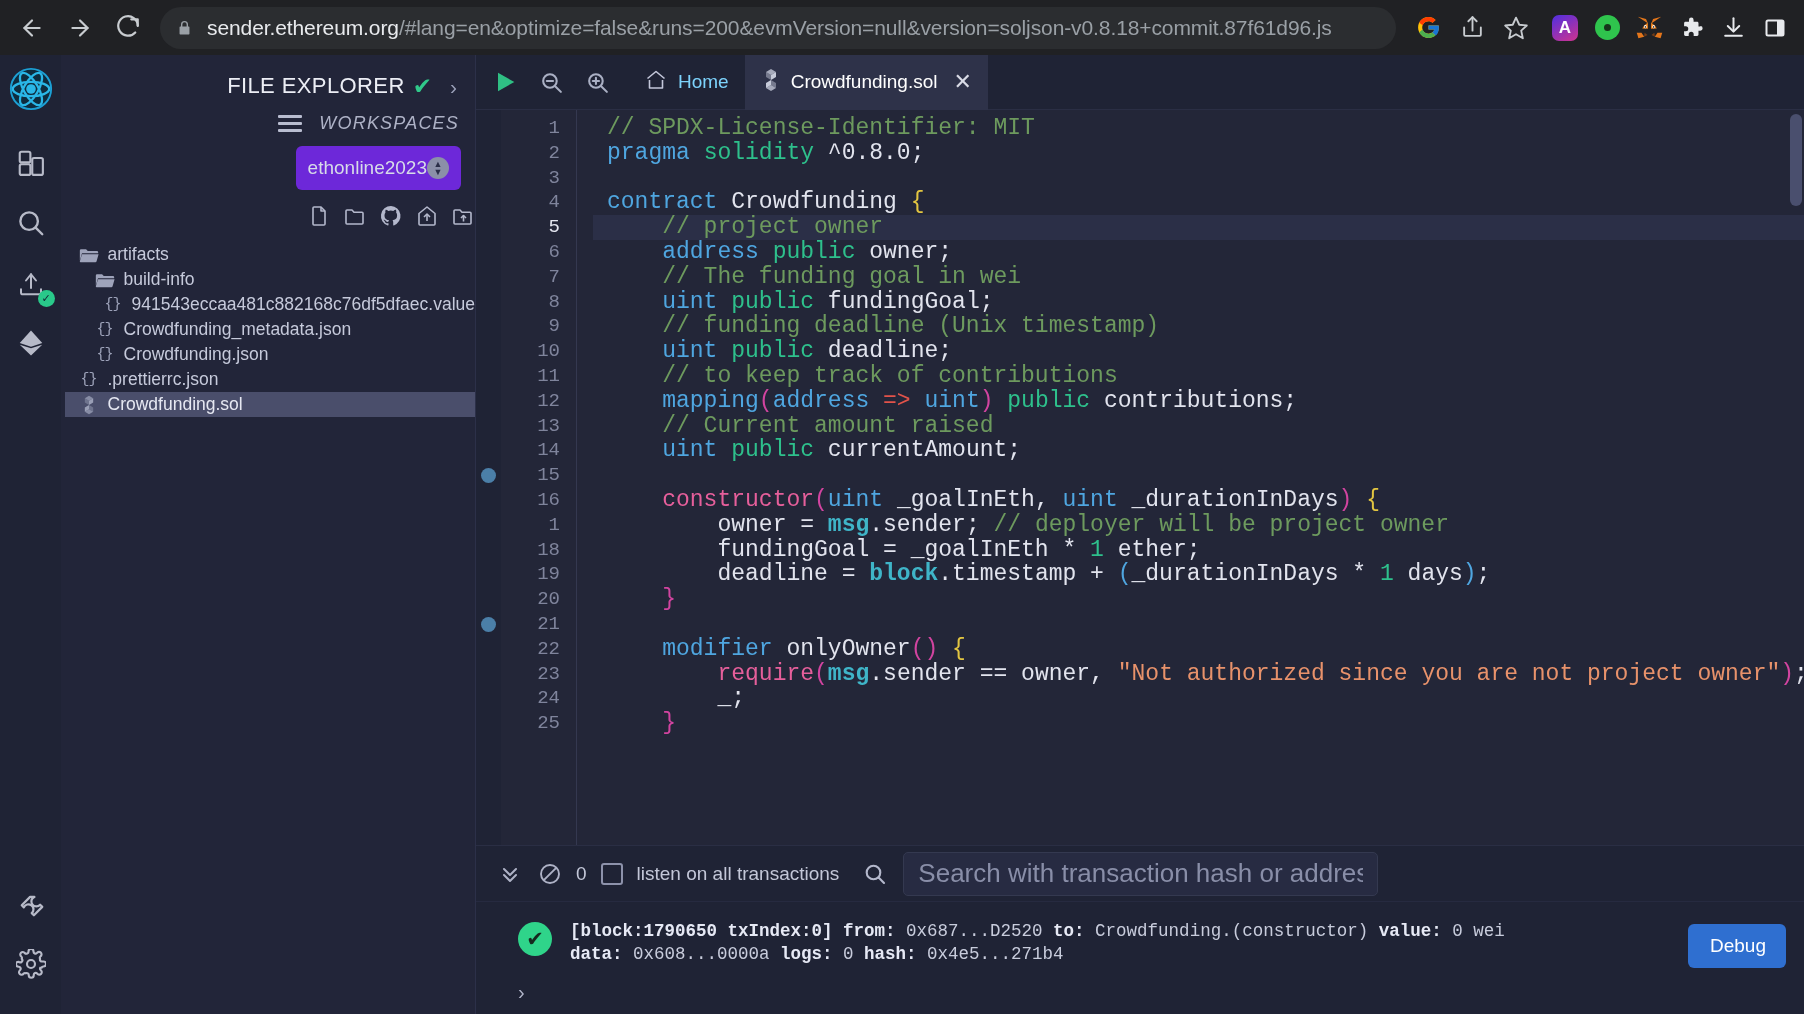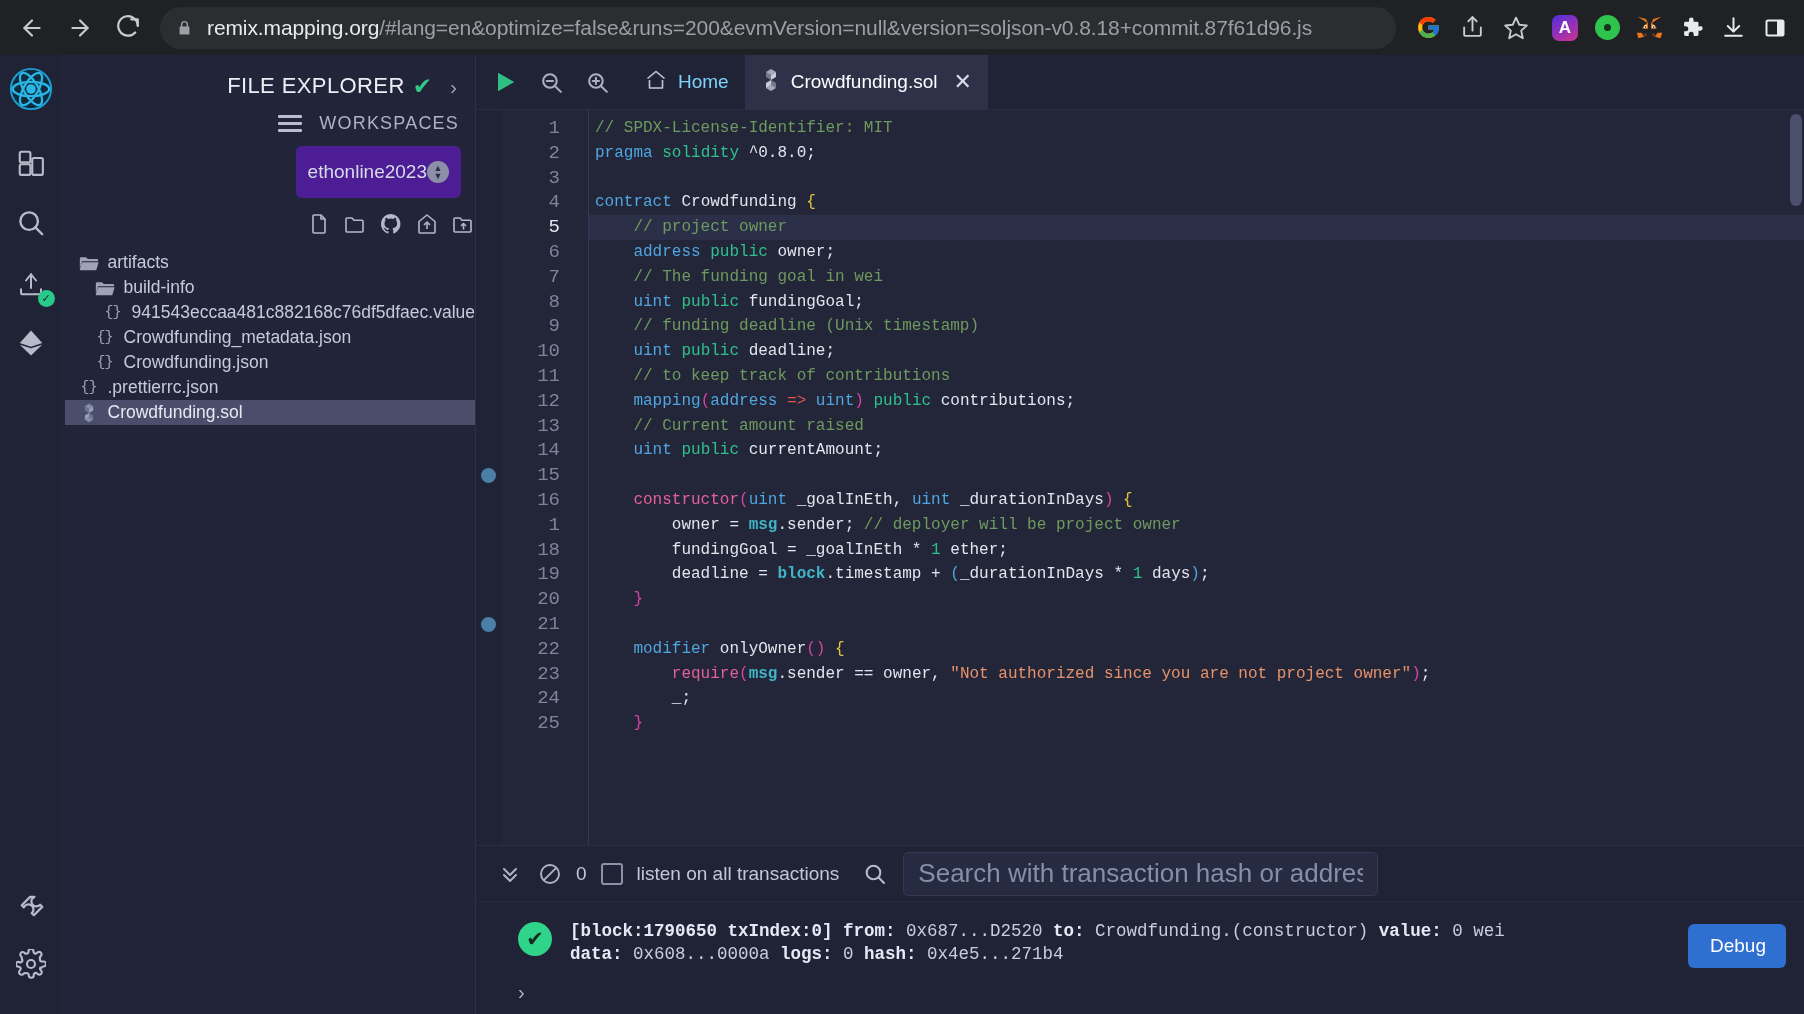--- a/index.html
+++ b/index.html
@@ -54,26 +54,26 @@
     width:415px; background:#222539; flex:0 0 415px; display:flex; flex-direction:column;
     border-right:1px solid #2c3049;
     align-items:flex-end;
   }
   #fe-header {
     display:flex; align-items:center; padding:18px 18px 10px 16px; gap:8px;
   }
   #fe-title { font-size:22px; color:#eceef5; letter-spacing:.4px; flex:1 1 auto; }
   #fe-check { color:#30c98a; font-size:23px; line-height:1; }
   #fe-chevron { color:#9aa0b8; font-size:21px; line-height:1; padding-left:10px; }
-  #ws-row { display:flex; align-items:center; gap:17px; padding:4px 16px 10px 16px; }
+  #ws-row { display:flex; align-items:center; gap:17px; padding:4px 16px 10px 16px;font-style:italic; }
   #ws-label { font-size:18px; color:#aeb2c6; letter-spacing:1.2px; }
   #hamburger { display:flex; flex-direction:column; gap:4px; }
   #hamburger i { display:block; width:24px; height:3px; background:#b9bdd0; border-radius:1px; }
   #ws-select {
-    margin:2px 14px 0 14px; height:52px; background:#4c1d95; border-radius:6px;
+    margin:2px 14px 0 14px; height:44px; background:#6d28d9; border-radius:6px;
     display:flex; align-items:center; padding:0 12px; position:relative;
   }
   #ws-select-value { font-size:19px; color:#d7dbe8; flex:1 1 auto; }
   #ws-spinner {
     width:22px; height:22px; border-radius:50%; background:#8b90a8;
     display:flex; flex-direction:column; align-items:center; justify-content:center;
     color:#2a2e47; font-size:9px; line-height:8px;
   }
   #fe-actions { display:flex; gap:12px; padding:14px 0 8px 22px; color:#b4b8cc; }
   #file-list { padding-top:2px; }
@@ -105,23 +105,23 @@
   #code-wrap { flex:1 1 auto; display:flex; position:relative; overflow:hidden; background:#232638; }
   #bp-gutter { width:25px; flex:0 0 25px; background:#1f2335; position:relative; }
   .bp-dot { position:absolute; left:5px; width:15px; height:15px; border-radius:50%; background:#4b7fa8; }
   #code-area { flex:1 1 auto; position:relative; overflow:hidden; display:flex; }
   #linenums {
     width:75px; flex:0 0 75px; text-align:right; padding-right:16px; padding-top:6px;
     font-family:"Liberation Mono", monospace; font-size:19px; color:#7f849c;
     background:#232638; line-height:24.8px; user-select:none;
   }
   #code-lines {
-    flex:1 1 auto; padding-top:6px; padding-left:6px; border-left:1px solid #343850;
-    font-family:"Liberation Mono", monospace; font-size:16px; line-height:24.8px;
-    color:#e2e4ee; white-space:pre; overflow:hidden; position:relative;margin-left:12px;
+    flex:1 1 auto; padding-top:6px; padding-left:30px; border-left:1px solid #343850;
+    font-family:"Liberation Mono", monospace; font-size:23px; line-height:24.8px;
+    color:#e2e4ee; white-space:pre; overflow:hidden; position:relative;
   }
   .cl { display:block; height:24.8px; }
   .cl.hl { background:#2b2f47; margin-left:-14px; padding-left:14px; }
   .t-com { color:#6d9a5e; }
   .t-key { color:#4fa6e0; }
   .t-type{ color:#4fa6e0; }
   .t-mod { color:#2ec08c; }
   .t-fn  { color:#e65f9b; }
   .t-par { color:#d244a0; }
   .t-brc { color:#e2c541; }
@@ -198,21 +198,21 @@
         <path d="M21 10a9 9 0 1 0-2.3 6.1"></path>
       </svg>
   </div>
 
   <div id="omnibox">
     <span id="lock-icon">
       <svg width="17" height="20" viewBox="0 0 24 24" fill="currentColor">
           <path d="M12 2a5 5 0 0 0-5 5v3H6a1 1 0 0 0-1 1v9a1 1 0 0 0 1 1h12a1 1 0 0 0 1-1v-9a1 1 0 0 0-1-1h-1V7a5 5 0 0 0-5-5zm0 2a3 3 0 0 1 3 3v3H9V7a3 3 0 0 1 3-3z"></path>
         </svg>
     </span>
-    <span id="url-text"><span>remix.mapping.org</span><span class="dim">/#lang=en&amp;optimize=false&amp;runs=200&amp;evmVersion=null&amp;version=soljson-v0.8.18+commit.87f61d96.js</span></span>
+    <span id="url-text"><span>sender.ethereum.org</span><span class="dim">/#lang=en&amp;optimize=false&amp;runs=200&amp;evmVersion=null&amp;version=soljson-v0.8.18+commit.87f61d96.js</span></span>
   </div>
 
   <div class="omni-icon">
     <svg width="25" height="25" viewBox="0 0 48 48">
         <path fill="#FFC107" d="M43.6 20.1H42V20H24v8h11.3C33.7 32.7 29.3 36 24 36c-6.6 0-12-5.4-12-12s5.4-12 12-12c3.1 0 5.8 1.2 7.9 3.1l5.7-5.7C34.1 6.1 29.3 4 24 4 13 4 4 13 4 24s9 20 20 20 20-9 20-20c0-1.3-.1-2.6-.4-3.9z"></path>
         <path fill="#FF3D00" d="M6.3 14.7l6.6 4.8C14.7 15.1 19 12 24 12c3.1 0 5.8 1.2 7.9 3.1l5.7-5.7C34.1 6.1 29.3 4 24 4 16.3 4 9.7 8.3 6.3 14.7z"></path>
         <path fill="#4CAF50" d="M24 44c5.2 0 9.9-2 13.4-5.2l-6.2-5.2C29.2 35.1 26.7 36 24 36c-5.3 0-9.7-3.3-11.3-8l-6.5 5C9.5 39.6 16.2 44 24 44z"></path>
         <path fill="#1976D2" d="M43.6 20.1H42V20H24v8h11.3c-.8 2.2-2.2 4.1-4.1 5.6l6.2 5.2C37 41 44 36 44 24c0-1.3-.1-2.6-.4-3.9z"></path>
       </svg>
   </div>

